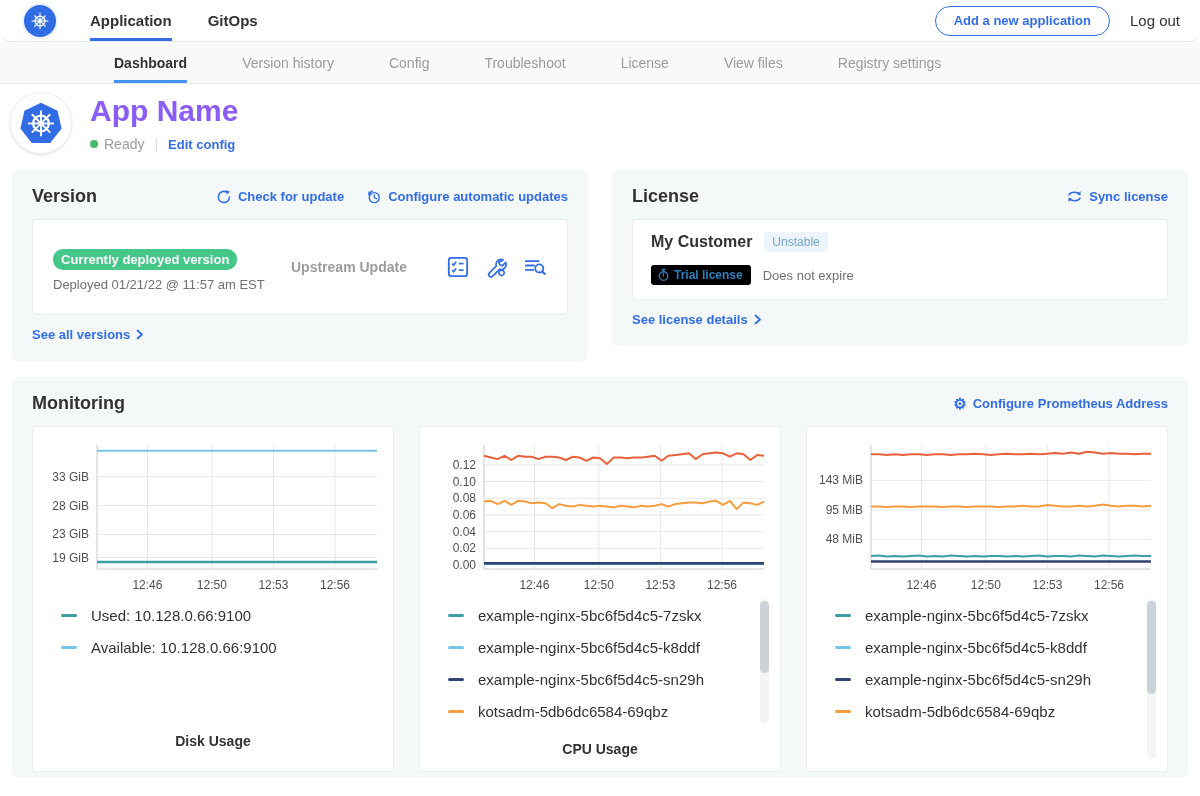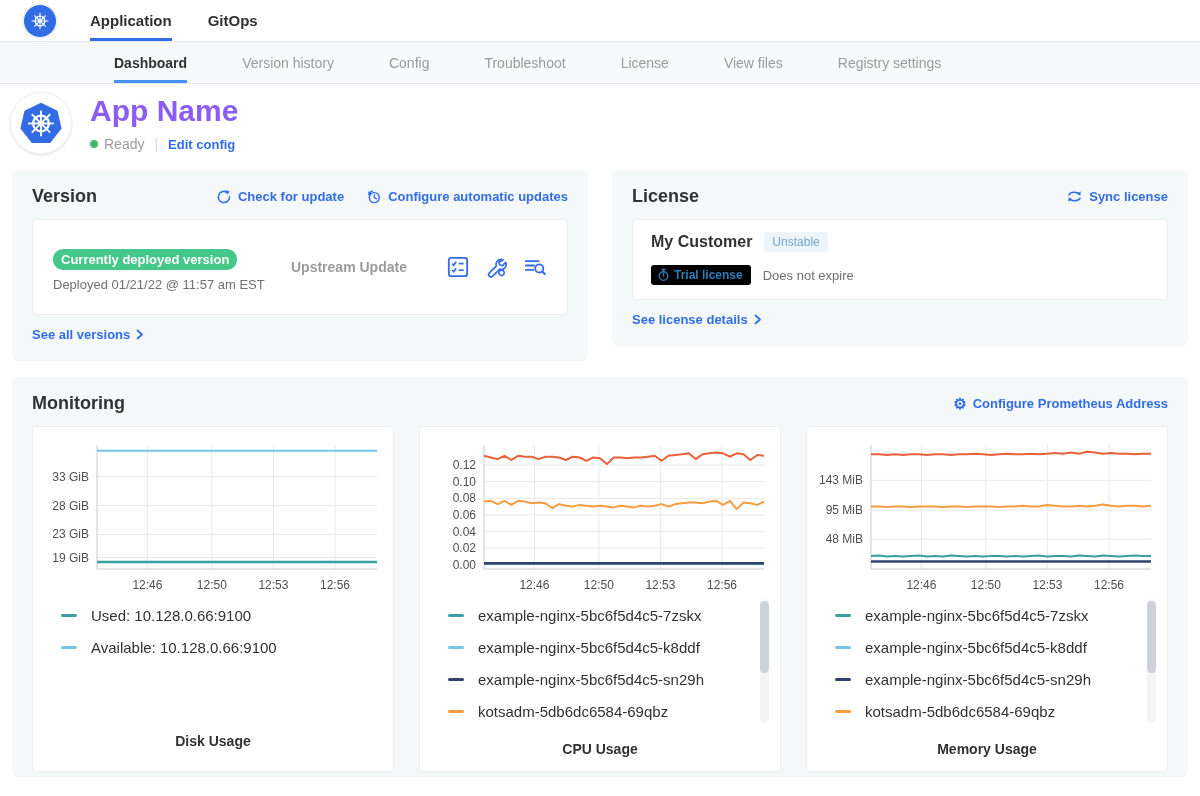--- a/index.html
+++ b/index.html
@@ -1,21 +1,21 @@
 <!DOCTYPE html>
 <html><head>
 <meta charset="utf-8">
 <style>
   * { margin:0; padding:0; box-sizing:border-box; }
   html,body { width:1200px; height:796px; background:#ffffff;
     font-family:"Liberation Sans", sans-serif; color:#323232; overflow:hidden; }
 
   
   .topnav { height:42px; background:#fff; border-bottom:1px solid #e5e8ea;
-    display:flex; align-items:stretch; padding:0 20px 0 24px; }
+    display:flex; align-items:stretch; padding:0 20px 0 24px;border-radius:12px; }
   .logo-wrap { display:flex; align-items:center; margin-right:34px; }
   .k8s-circle { width:32px; height:32px; border-radius:50%; background:#326ce5;
     display:flex; align-items:center; justify-content:center;
     box-shadow:0 0 0 2px #eef3fb, 0 1px 3px rgba(0,0,0,.25); }
   .topnav-tabs { display:flex; align-items:stretch; gap:36px; }
   .topnav-tab { display:flex; align-items:center; font-size:15px; font-weight:bold;
     color:#323232; text-decoration:none; cursor:pointer; border-bottom:3px solid transparent; padding-top:3px; }
   .topnav-tab.active { border-bottom-color:#326de6; }
   .topnav-right { margin-left:auto; display:flex; align-items:center; gap:20px; }
   .add-app-btn { border:1px solid #326de6; color:#326de6; background:#fff;
@@ -118,20 +118,24 @@
           </g>
           <circle cx="50" cy="50" r="8" fill="#ffffff" stroke="none"></circle>
         </g>
       </svg>
     </div>
   </div>
   <nav class="topnav-tabs">
     <a class="topnav-tab active">Application</a>
     <a class="topnav-tab">GitOps</a>
   </nav>
+  <div class="topnav-right">
+    <button class="add-app-btn">Add a new application</button>
+    <a class="logout">Log out</a>
+  </div>
 </header>
 
 <nav class="subnav">
   <a class="subnav-item active">Dashboard</a>
   <a class="subnav-item">Version history</a>
   <a class="subnav-item">Config</a>
   <a class="subnav-item">Troubleshoot</a>
   <a class="subnav-item">License</a>
   <a class="subnav-item">View files</a>
   <a class="subnav-item">Registry settings</a>
@@ -432,16 +436,15 @@
             </li>
             <li class="legend-item">
               <span class="legend-swatch" style="background: rgb(248, 156, 62);"></span>
               <span class="legend-label">kotsadm-5db6dc6584-69qbz</span>
             </li>
           </ul>
           <div class="legend-scrollbar">
             <div class="legend-thumb"></div>
           </div>
         </div>
-      <div class="chart-title">Memory Usage</div>
     </div>
   </div>
 </section>
 
 </body></html>

